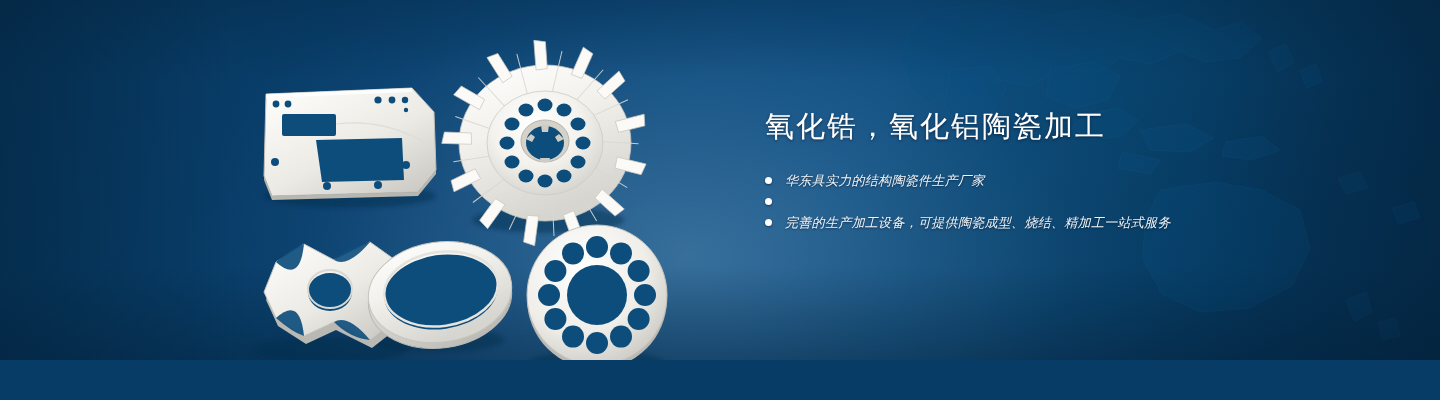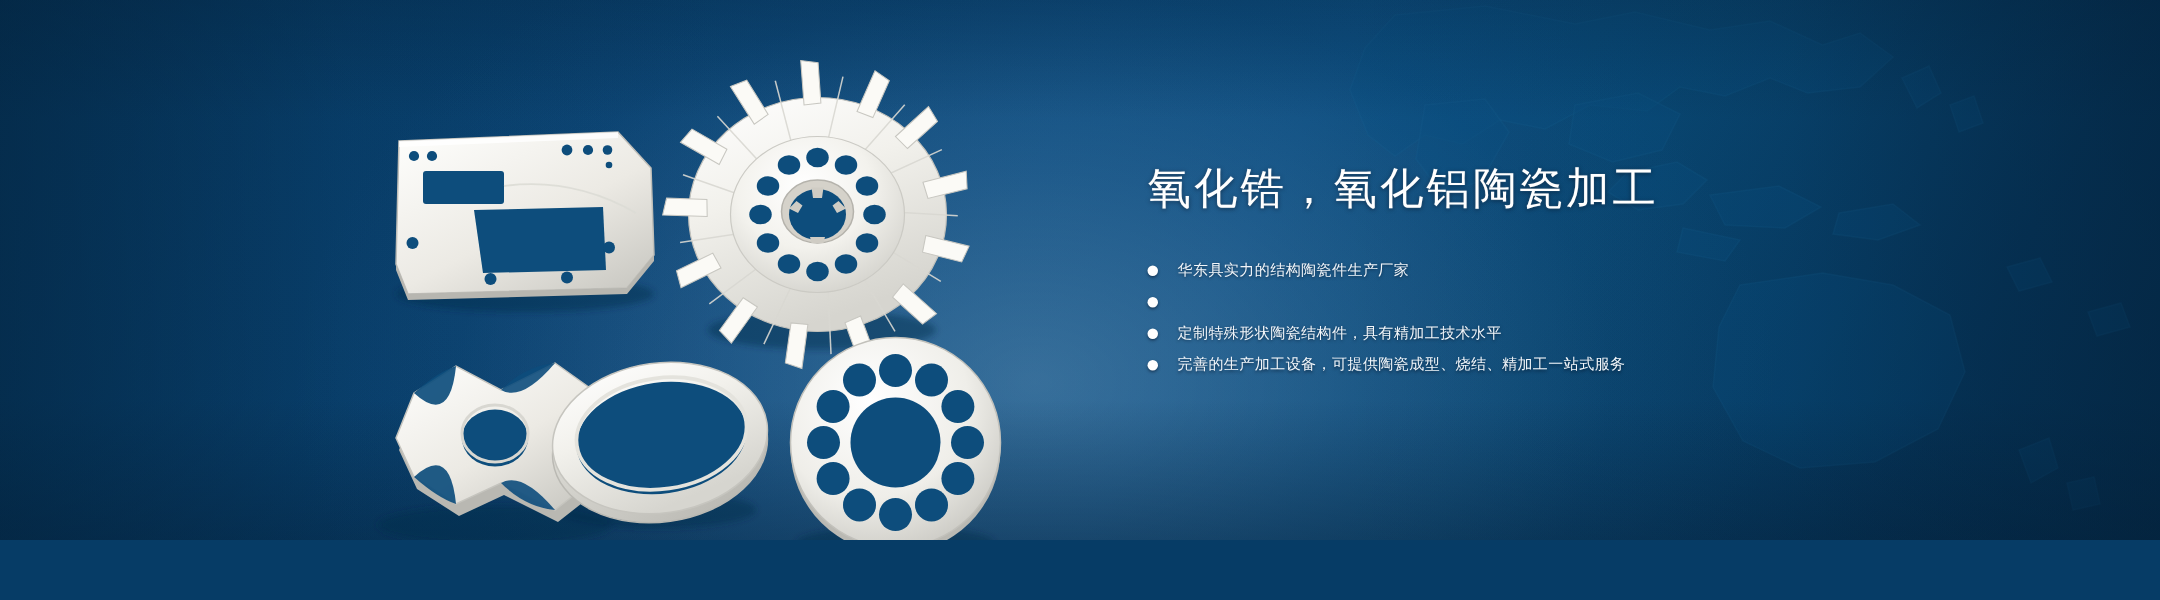--- a/index.html
+++ b/index.html
@@ -59,26 +59,27 @@
   }
   .bullet-dot {
     width:7px; height:7px;
     border-radius:50%;
     background:#ffffff;
     flex:0 0 auto;
     margin-right:13px;
     box-shadow:0 1px 2px rgba(0,12,30,0.5);
   }
   .bullet-text {
-    font-size:10px;
+    font-size:13px;
     line-height:21px;
     color:#f2f6fa;
     letter-spacing:0.3px;
     white-space:nowrap;
     text-shadow:0 1px 2px rgba(0,12,30,0.55);
+    font-style:italic;
   }
 </style>
 </head>
 <body>
 
 <div id="banner">
 
   <div class="bg-base"></div>
 
   <svg class="bg-map" viewBox="0 0 1440 400" preserveAspectRatio="none">
@@ -347,22 +348,18 @@
     <ul class="bullets">
       <li class="bullet-row">
         <span class="bullet-dot"></span>
         <span class="bullet-text">华东具实力的结构陶瓷件生产厂家</span>
       </li>
       <li class="bullet-row">
         <span class="bullet-dot"></span>
       </li>
       <li class="bullet-row">
         <span class="bullet-dot"></span>
-        <span class="bullet-text">定制特殊形状陶瓷结构件，具有精加工技术水平</span>
-      </li>
-      <li class="bullet-row">
-        <span class="bullet-dot"></span>
         <span class="bullet-text">完善的生产加工设备，可提供陶瓷成型、烧结、精加工一站式服务</span>
       </li>
     </ul>
   </div>
 
 </div>
 
 </body></html>

